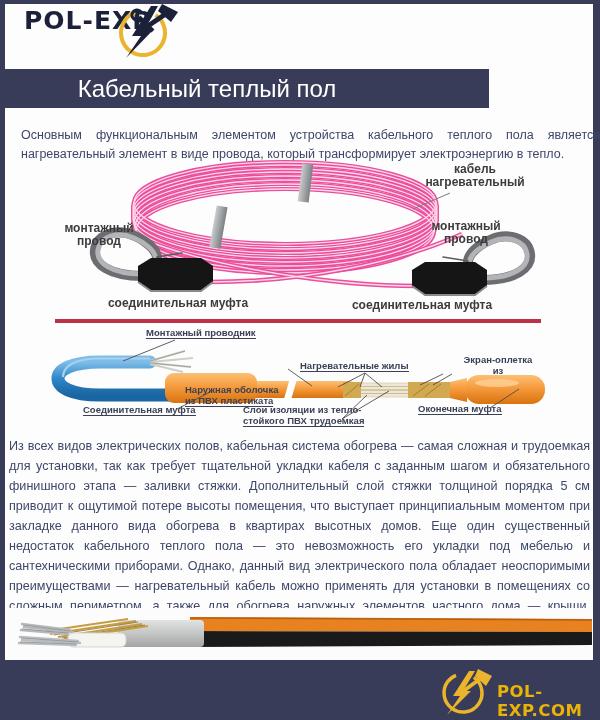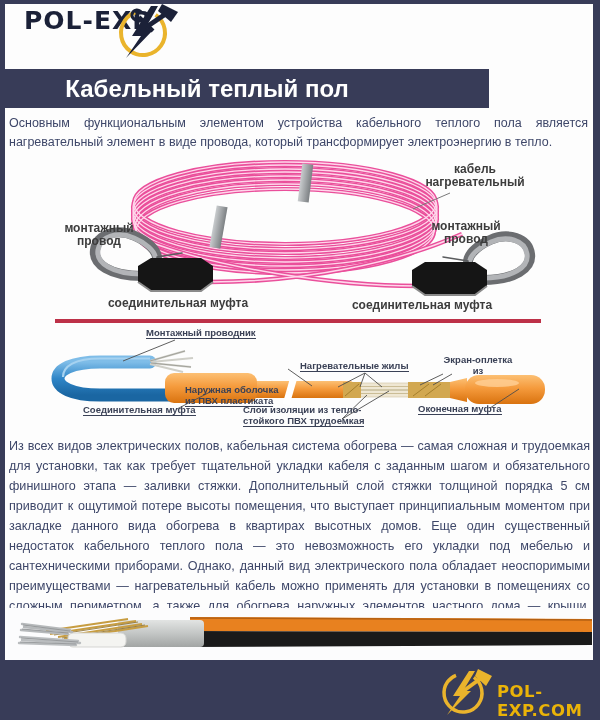--- a/index.html
+++ b/index.html
@@ -3,22 +3,22 @@
 <meta charset="utf-8">
 <style>
   html,body{margin:0;padding:0;}
   body{width:600px;height:720px;background:#23263a;font-family:"Liberation Sans",sans-serif;}
   #stage{position:relative;width:600px;height:720px;background:#383c58;overflow:hidden;}
   .abs{position:absolute;}
   .page-white{left:5px;top:4px;width:588px;height:656px;background:#fdfdfd;}
   .brand{left:24px;top:6px;font-family:"DejaVu Sans",sans-serif;font-weight:800;font-size:25px;letter-spacing:1px;color:#1b2138;}
   .tagline{left:9px;top:37px;font-size:10.5px;line-height:11.5px;font-weight:700;color:#c23b43;}
   .banner{left:5px;top:69px;width:484px;height:39px;background:#383c58;color:#ffffff;
-          font-size:24px;font-weight:700;text-align:center;line-height:39px;padding-right:80px;box-sizing:border-box;}
-  .intro{left:9px;top:114px;width:579px;margin:0;font-size:12.5px;line-height:19px;color:#3e4769;text-align:justify;}
+          font-size:24px;font-weight:400;text-align:center;line-height:39px;padding-right:80px;box-sizing:border-box;}
+  .intro{left:9px;top:114px;width:579px;margin:12px;font-size:12.5px;line-height:19px;color:#3e4769;text-align:justify;}
   .bodytxt{left:9px;top:436px;width:581px;margin:0;font-size:12.6px;line-height:20px;color:#3e4769;text-align:justify;}
   .divider{left:55px;top:319px;width:486px;height:4px;background:#bd3148;}
   .d1label{font-size:12px;font-weight:700;color:#3c3c3c;line-height:13px;text-align:center;}
   .d2label{font-size:9.5px;font-weight:700;color:#3a4156;line-height:11px;}
   .u{border-bottom:1px solid #3a4156;display:inline-block;}
   .footer-site{left:497px;top:682px;font-family:"DejaVu Sans",sans-serif;font-weight:800;font-size:16.5px;letter-spacing:0.5px;color:#eab308;}
 </style>
 </head>
 <body>
 
@@ -196,21 +196,21 @@
   <div class="abs d2label" style="left:138px;top:327px;padding-left:8px;">
     <span class="u">Монтажный проводник</span>
   </div>
   <div class="abs d2label" style="left:185px;top:349px;margin-top:35px;">
     <div>Наружная оболочка</div>
     <span class="u">из ПВХ пластиката</span>
   </div>
   <div class="abs d2label" style="left:300px;top:360px;">
     <span class="u">Нагревательные жилы</span>
   </div>
-  <div class="abs d2label" style="left:438px;top:354px;text-align:center;width:80px;">
+  <div class="abs d2label" style="left:458px;top:354px;text-align:center;width:80px;">
     <div>Экран-оплетка из</div>
   </div>
   <div class="abs d2label" style="left:83px;top:404px;">
     <span class="u">Соединительная муфта</span>
   </div>
   <div class="abs d2label" style="left:243px;top:404px;">
     <div>Слои изоляции из тепло-</div>
     <span class="u">стойкого ПВХ трудоемкая</span>
   </div>
   <div class="abs d2label" style="left:418px;top:403px;">

